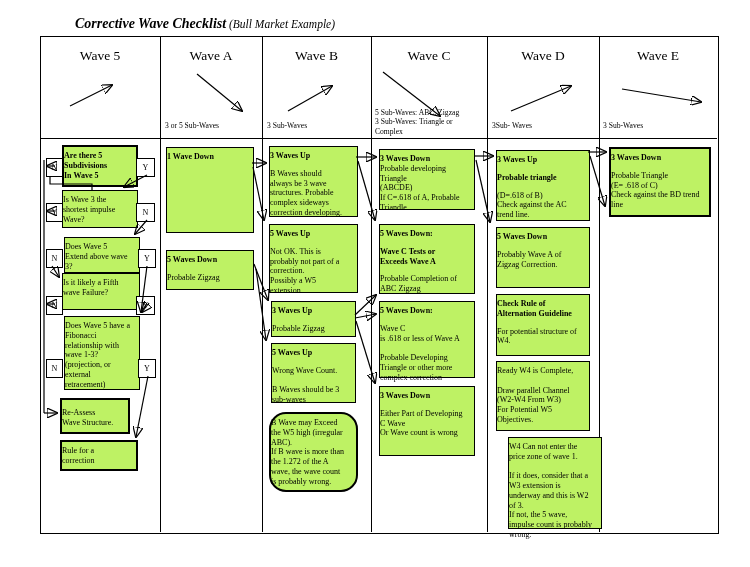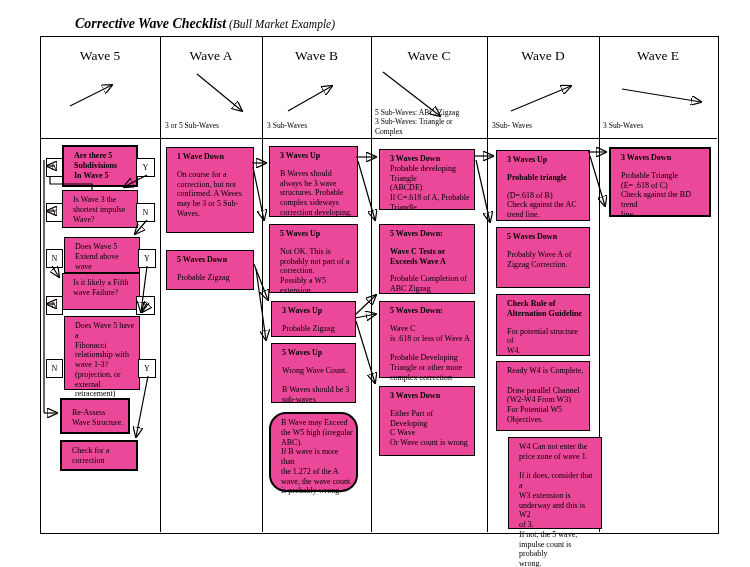--- a/index.html
+++ b/index.html
@@ -10,22 +10,22 @@
   .frame{border:1px solid #000;}
   .vline{width:1px;background:#000;}
   .hline{height:1px;background:#000;}
   
   .hdr-label{font-size:13.5px;text-align:center;}
   .hdr-sub{font-size:7.6px;white-space:pre-line;line-height:1.25;}
   
   .pg-title{font-size:14px;font-style:italic;font-weight:bold;}
   .pg-title-sub{font-size:11.5px;font-style:italic;font-weight:normal;}
   
-  .box{position:absolute;background:#ec4899;border:1px solid #000;z-index:2;
-       font-size:8px;line-height:1.22;padding:4px 3px 2px 10px;box-sizing:border-box;}
+  .box{position:absolute;background:#bef264;border:1px solid #000;z-index:2;
+       font-size:8px;line-height:1.22;padding:4px 3px 2px 0;box-sizing:border-box;}
   .box.thick{border-width:2px;}
   .bt,.bs{font-weight:bold;white-space:pre-line;margin:0 0 8px 0;}
   .bt.tight,.bs.tight{margin-bottom:0;}
   .bs2{font-weight:normal;white-space:pre-line;margin:0;}
   .bb{white-space:pre-line;margin:0;}
   .bt:empty,.bs:empty,.bs2:empty,.bb:empty{display:none;}
   
   .ny{position:absolute;background:#fff;border:1px solid #000;z-index:2;
       font-size:8px;display:flex;align-items:center;justify-content:center;}
   
@@ -90,42 +90,37 @@
 wave 1-3?
 (projection, or
 external
 retracement)</div>
     </div>
   <div class="box thick" style="left:60px;top:398px;width:70px;height:36px;">
       <div class="bb" style="padding-top:4px;">Re-Assess
 Wave Structure.</div>
     </div>
   <div class="box thick" style="left:60px;top:440px;width:78px;height:31px;">
-      <div class="bb">Check for  a
+      <div class="bb">Rule for  a
 correction</div>
     </div>
 
   <div class="ny" style="left:46px;top:158px;width:15px;height:17px;">N</div>
   <div class="ny" style="left:136px;top:158px;width:17px;height:17px;">Y</div>
   <div class="ny" style="left:46px;top:203px;width:15px;height:17px;">Y</div>
   <div class="ny" style="left:136px;top:203px;width:17px;height:17px;">N</div>
   <div class="ny" style="left:46px;top:249px;width:15px;height:17px;">N</div>
   <div class="ny" style="left:138px;top:249px;width:16px;height:17px;">Y</div>
   <div class="ny" style="left:46px;top:296px;width:15px;height:17px;">N</div>
   <div class="ny" style="left:136px;top:296px;width:17px;height:17px;">Y</div>
   <div class="ny" style="left:46px;top:359px;width:15px;height:17px;">N</div>
   <div class="ny" style="left:138px;top:359px;width:16px;height:17px;">Y</div>
 
   <div class="box" style="left:166px;top:147px;width:88px;height:86px;">
       <div class="bt">1 Wave Down</div>
-      <div class="bb">On course for a
-correction, but not
-confirmed. A Waves
-may be 3 or 5 Sub-
-Waves.</div>
     </div>
   <div class="box" style="left:166px;top:250px;width:88px;height:40px;">
       <div class="bt">5 Waves Down</div>
       <div class="bb">Probable Zigzag</div>
     </div>
 
   <div class="box" style="left:269px;top:146px;width:89px;height:71px;">
       <div class="bt">3 Waves Up</div>
       <div class="bb">B Waves should
 always be 3 wave

